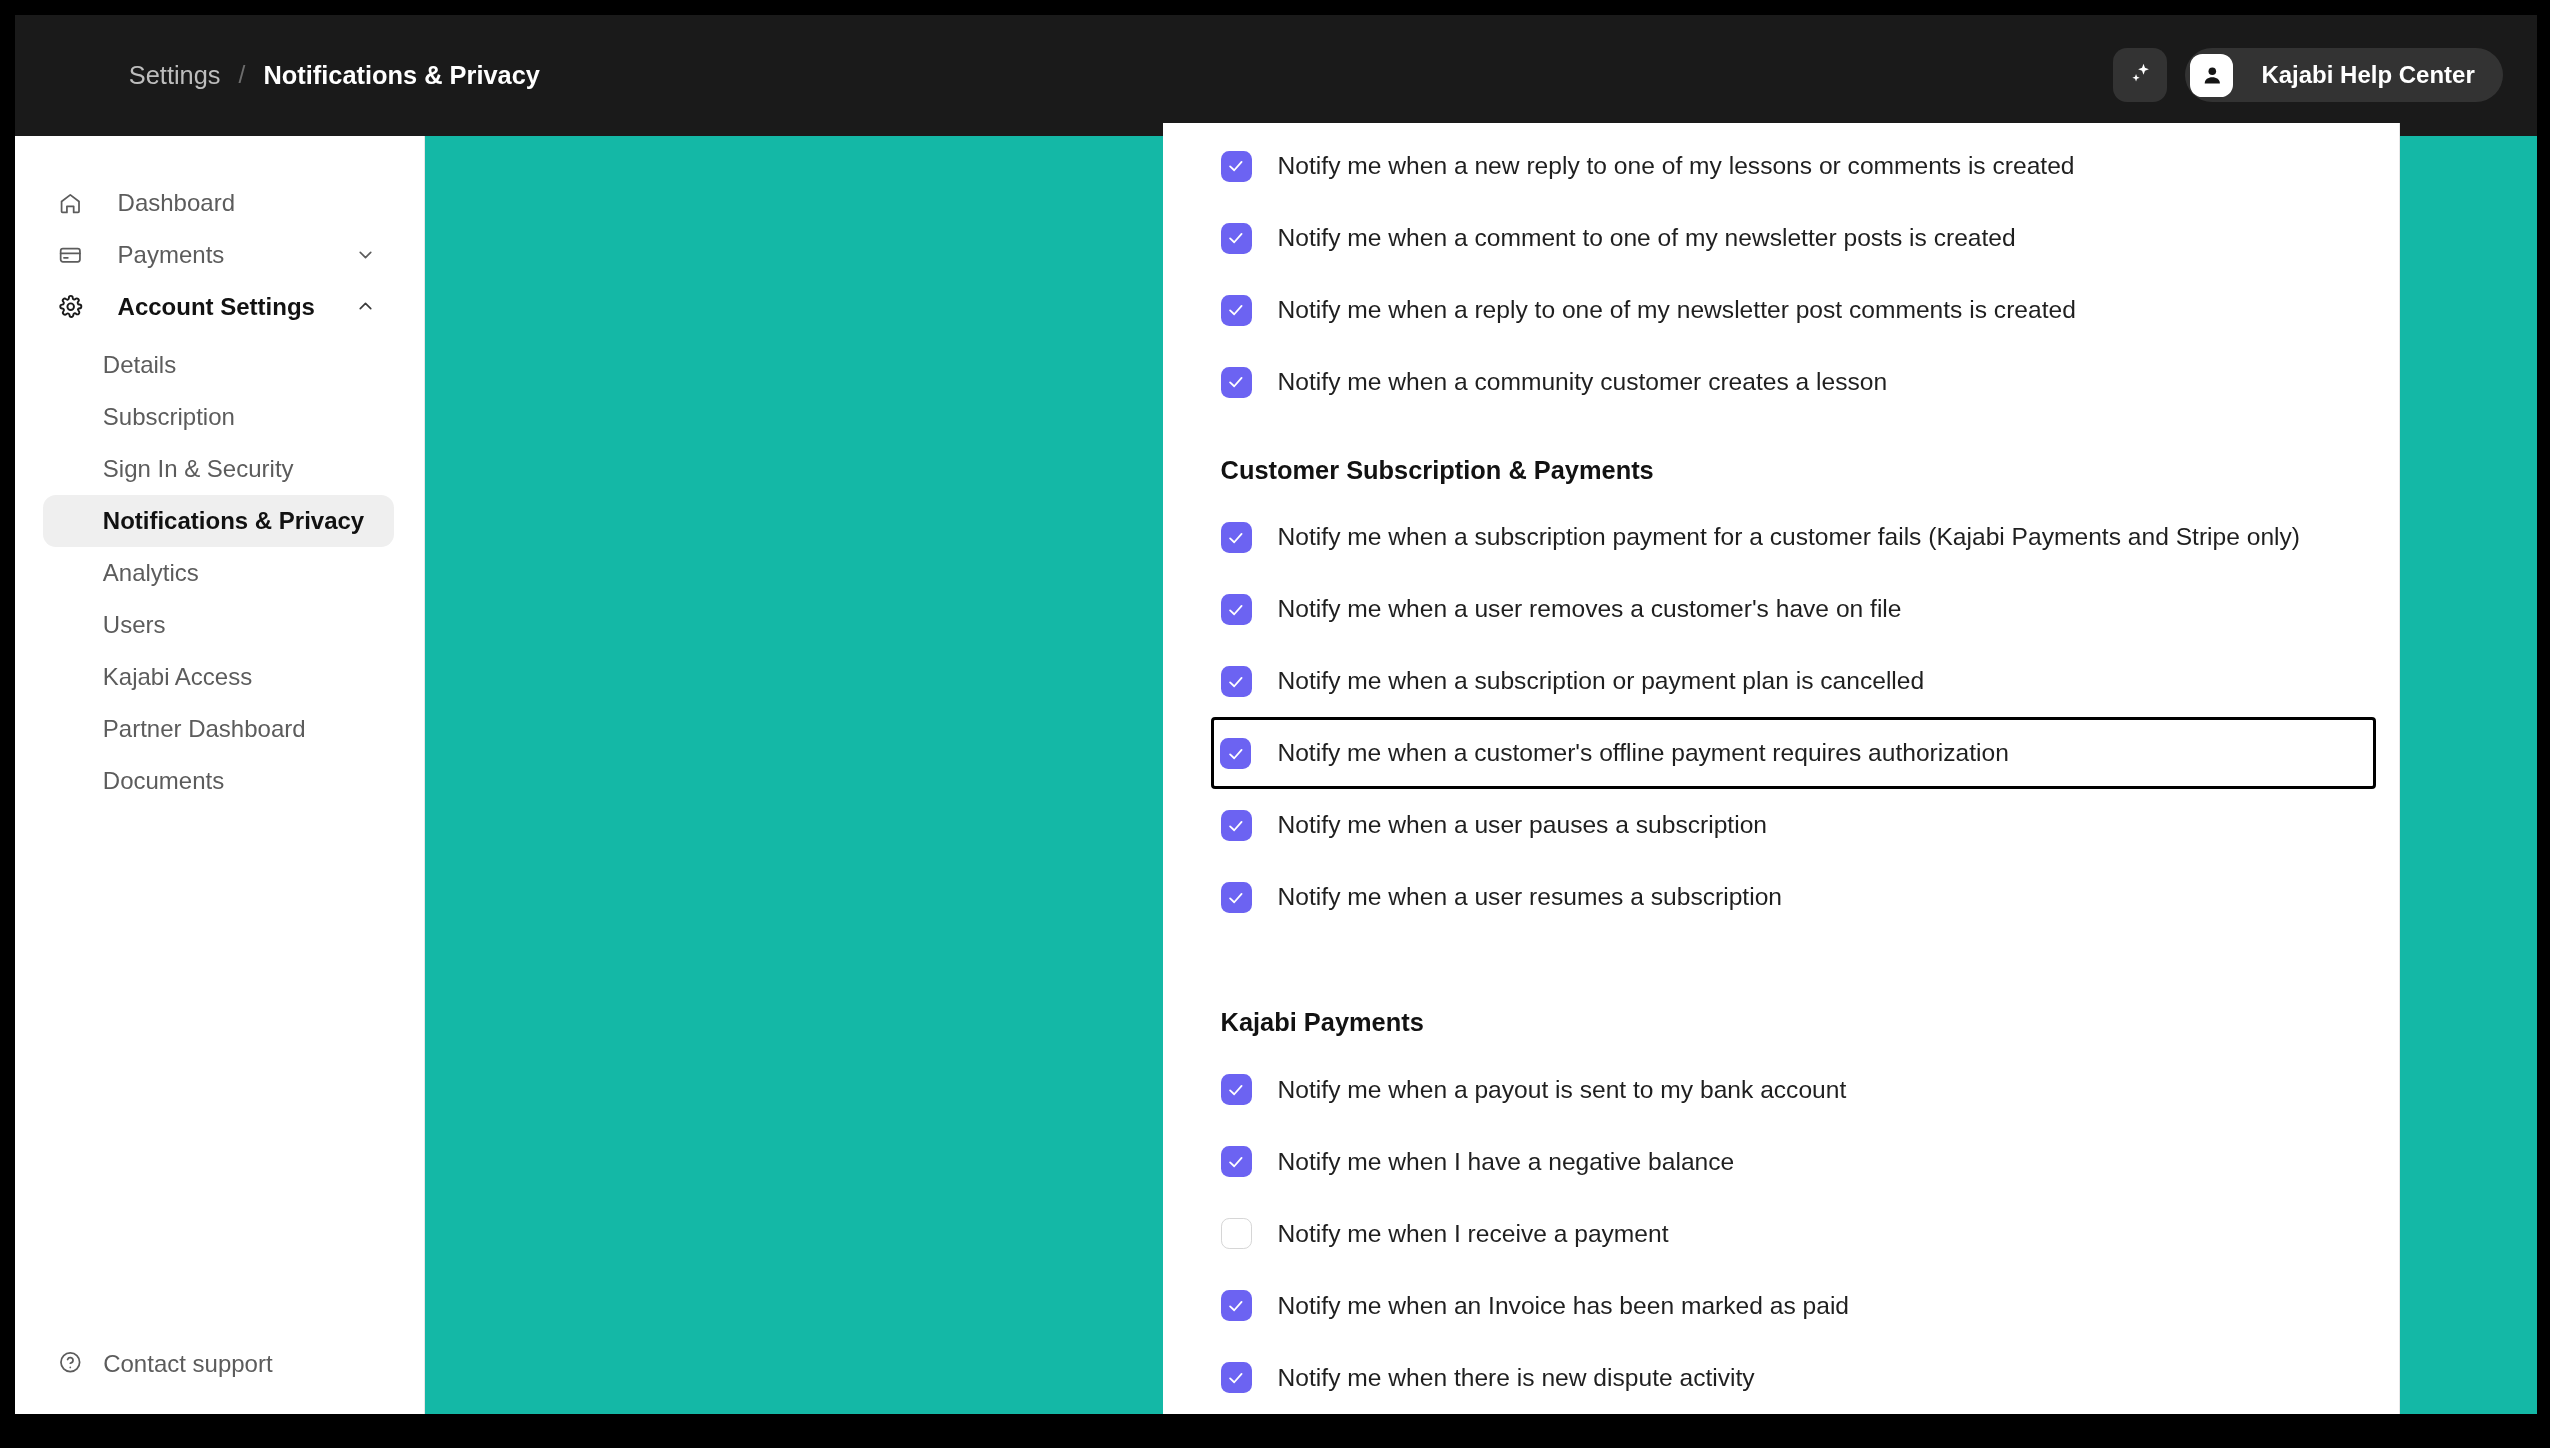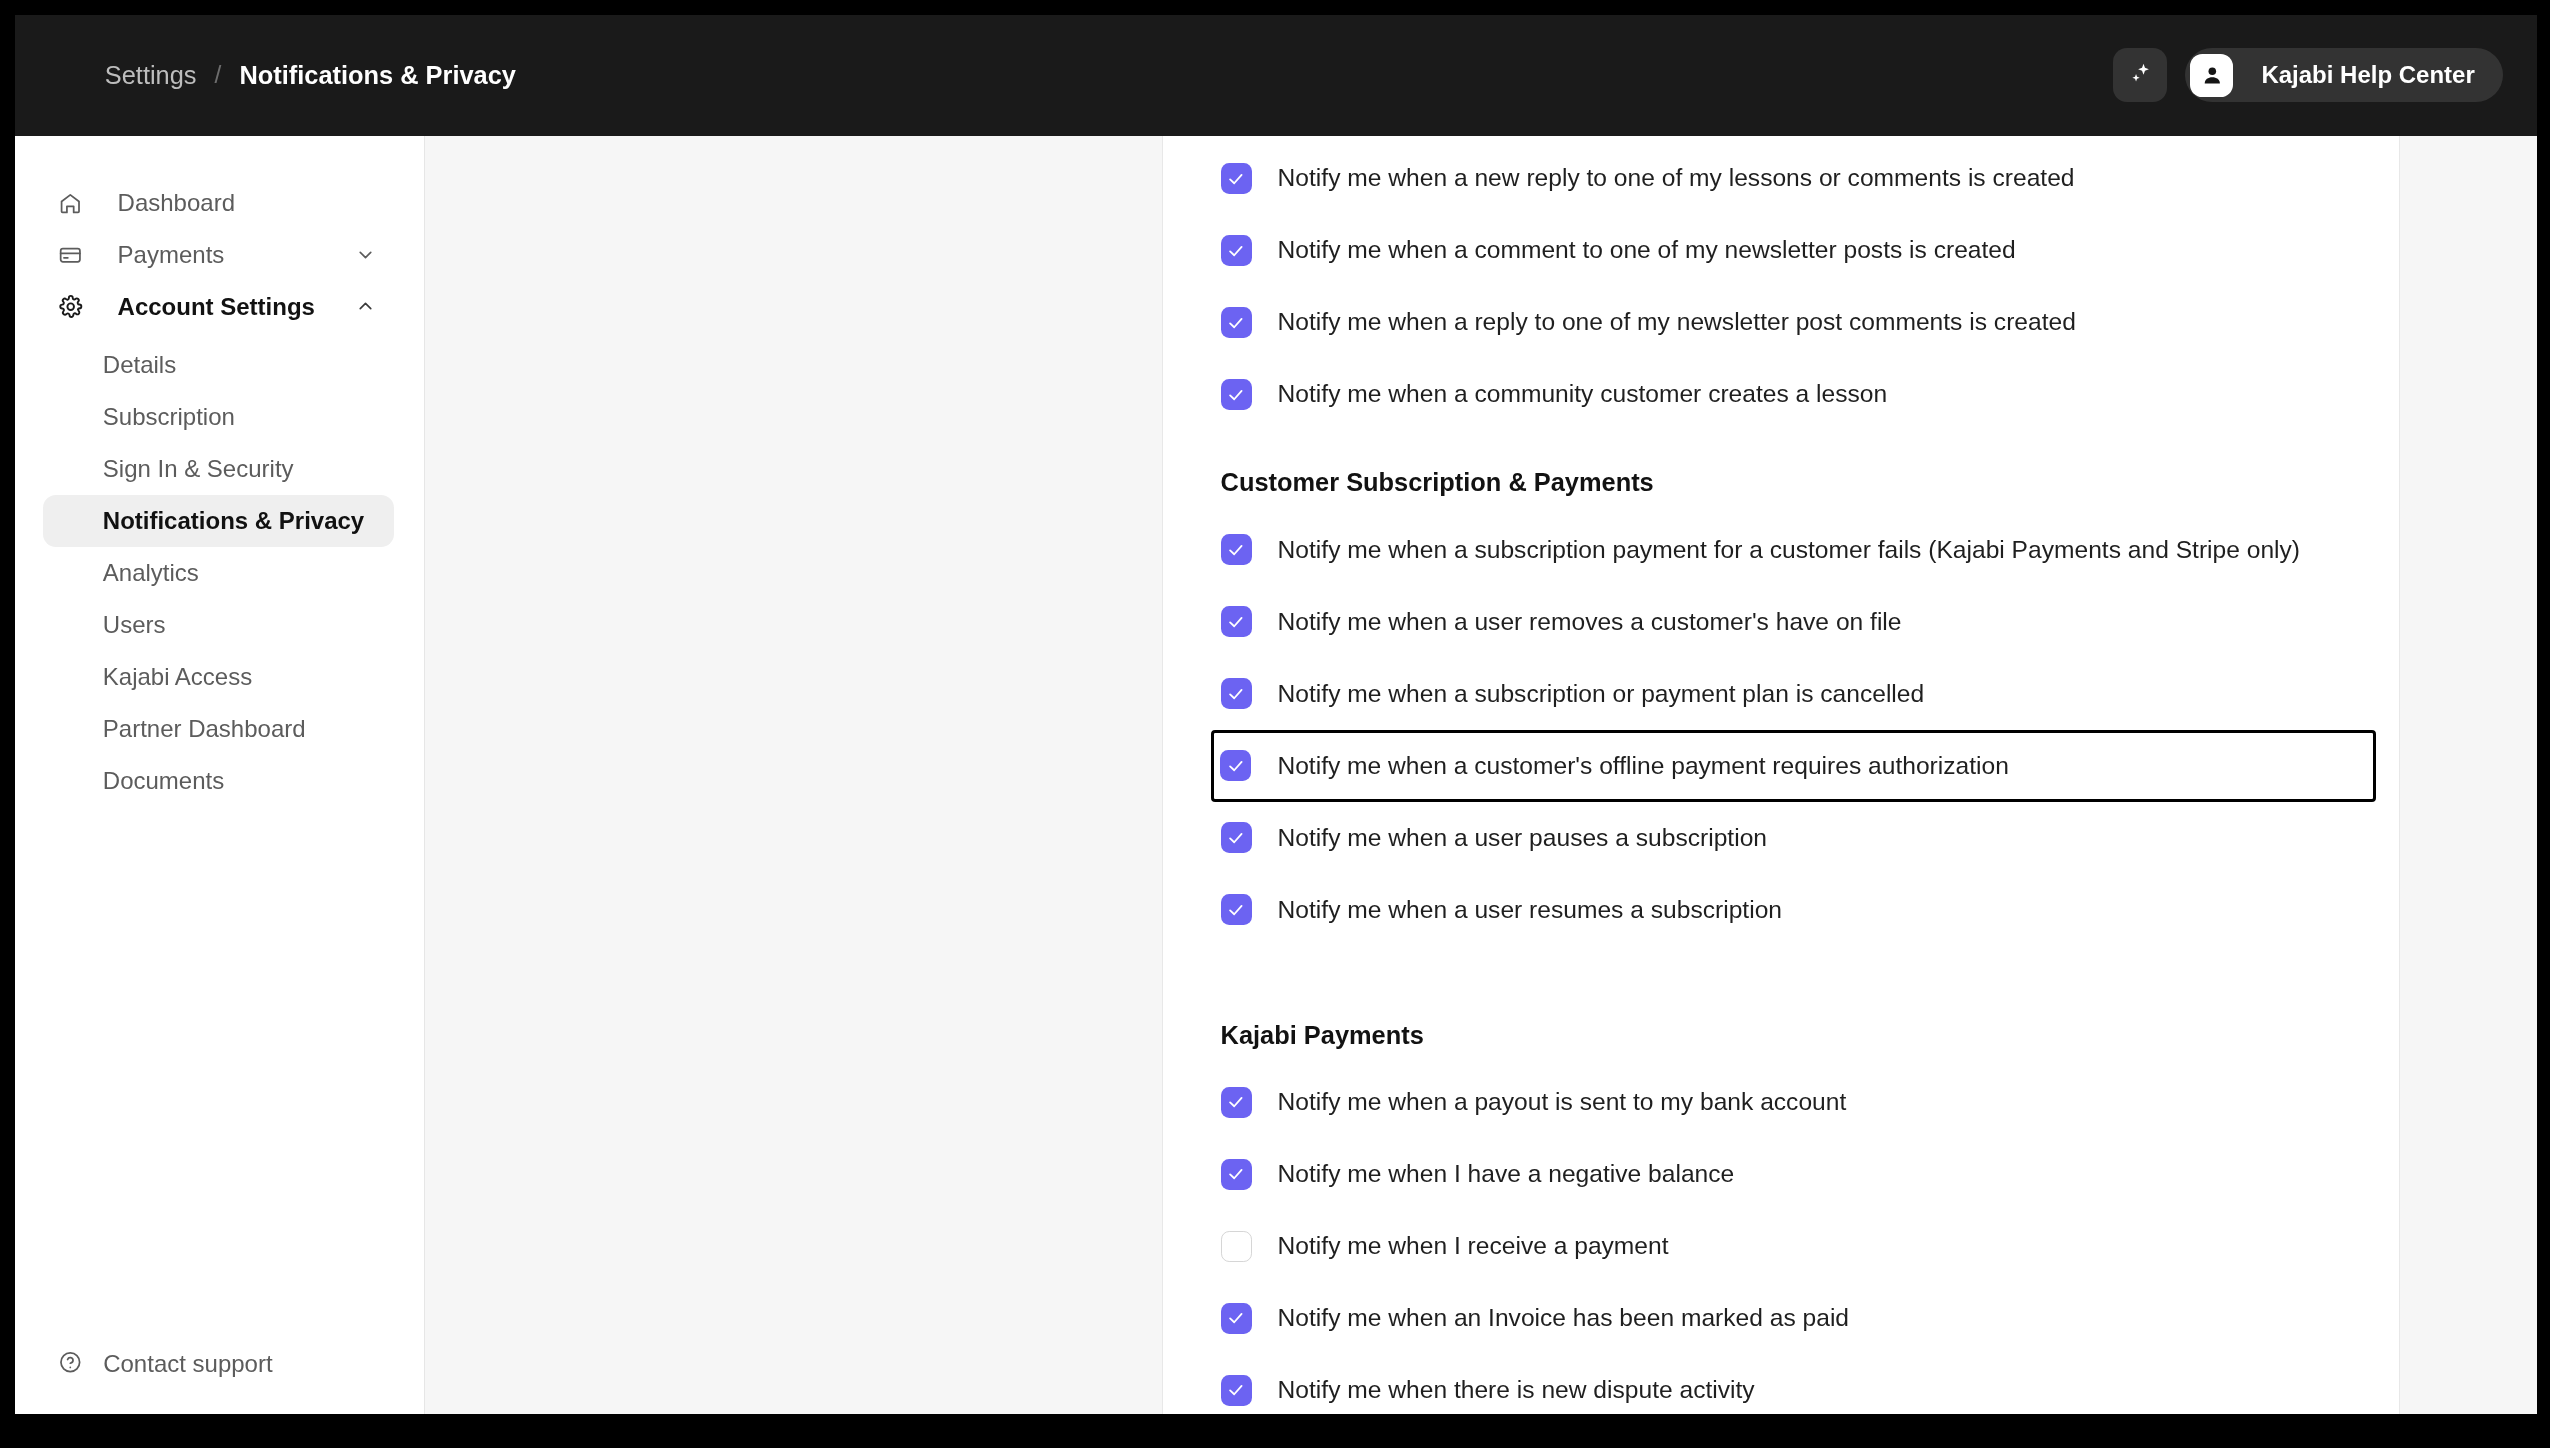--- a/index.html
+++ b/index.html
@@ -25,21 +25,21 @@
     flex-direction: column;
   }
 
   
   .topbar {
     height: 121px;
     background: #1a1a1a;
     display: flex;
     align-items: center;
     justify-content: space-between;
-    padding: 0 34px 0 90px;
+    padding: 0 34px 0 114px;
     flex: 0 0 121px;
   }
 
   .breadcrumb {
     display: flex;
     align-items: center;
     gap: 18px;
     font-size: 25.4px;
   }
   .crumb-parent { color: #bdbdbd; }
@@ -139,20 +139,21 @@
     cursor: pointer;
   }
   .support-row .lbl { font-size: 24px; color: #5c5c5c; }
 
   
   .center-area {
     flex: 1 1 auto;
     background: #14b8a6;
     display: flex;
     min-width: 0;
+    align-items: flex-end;
   }
   .filler-panel {
     width: 738px;
     flex: 0 0 738px;
     background: #f6f6f6;
     border-right: 0.8px solid #e8e8e8;
   }
   .content-card {
     flex: 1 1 auto;
     background: #ffffff;

